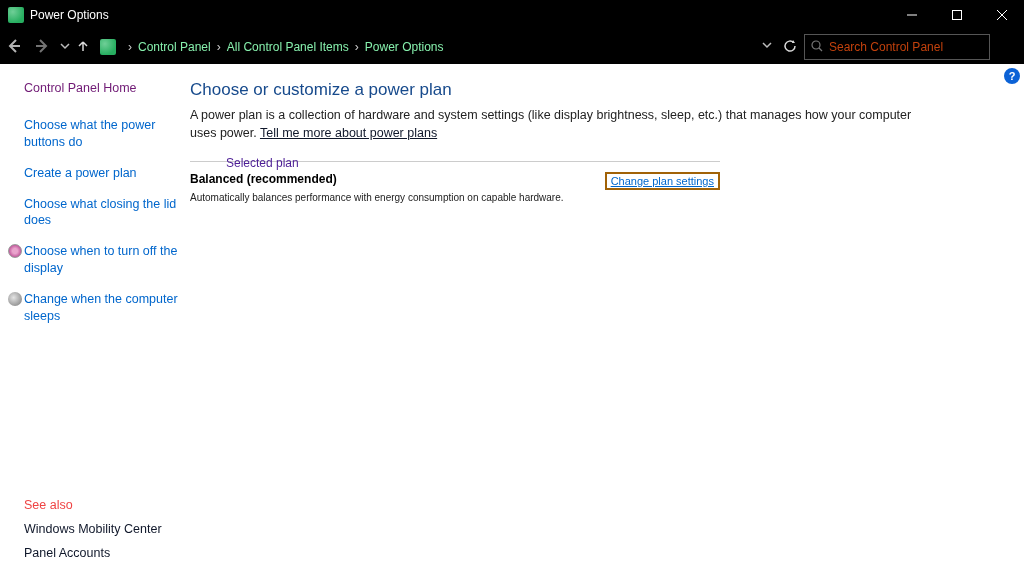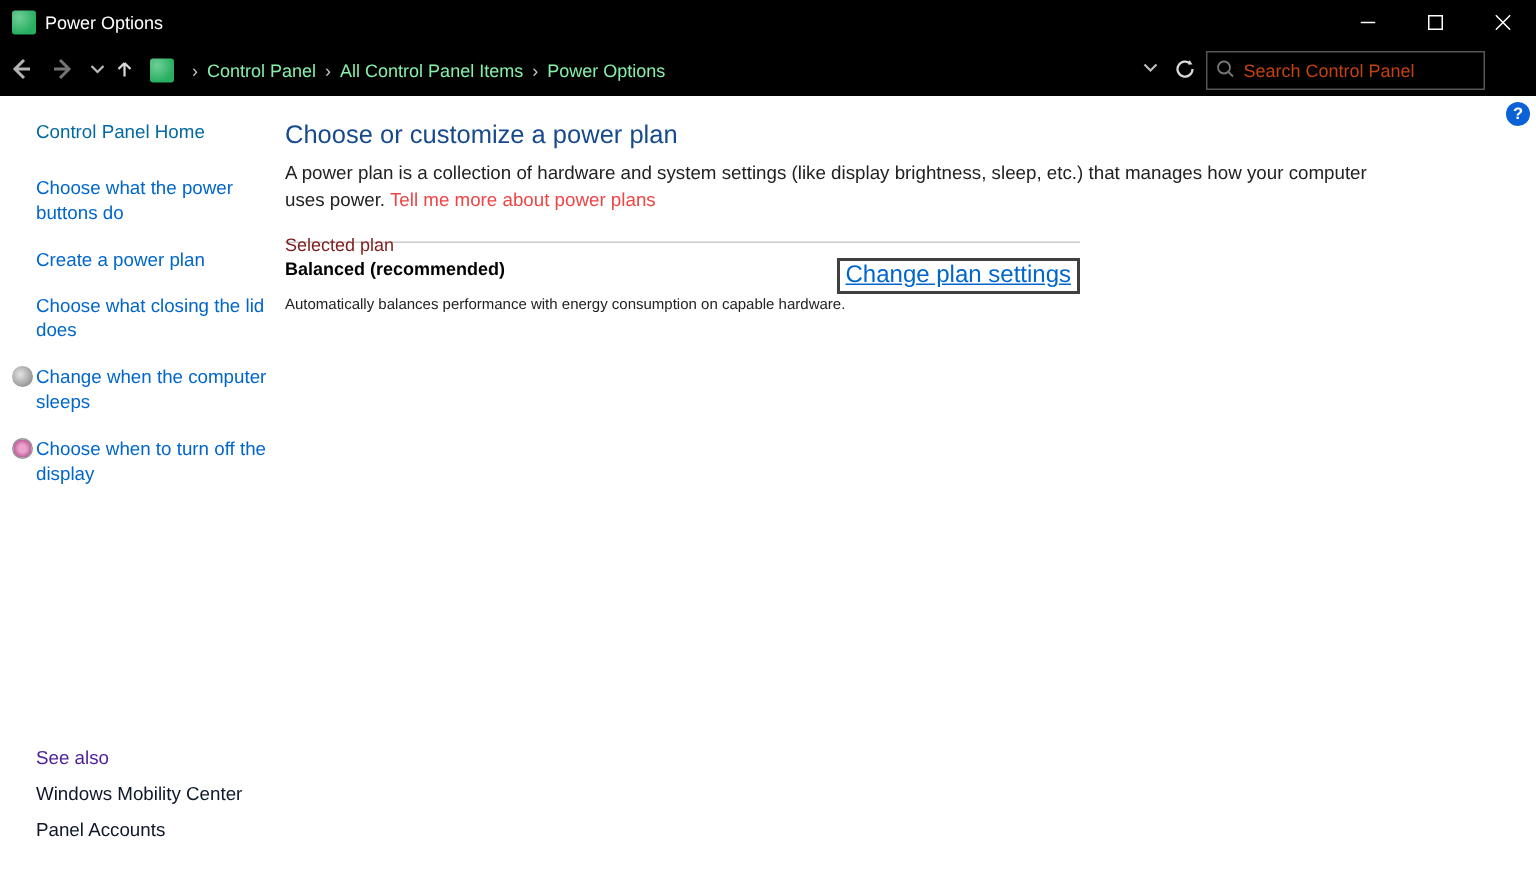--- a/index.html
+++ b/index.html
@@ -32,41 +32,41 @@
     .searchbox .sicon { margin-right:6px; opacity:.7; }
 
     
     .help-icon { position:absolute; right:4px; top:68px; width:16px; height:16px; border-radius:50%; background:#0b62d6; color:#fff;
       font-size:11px; font-weight:700; display:flex; align-items:center; justify-content:center; }
 
     
     .content { display:flex; height:calc(100% - 64px); position:relative; }
     .sidebar { width:190px; padding:16px 10px 0 24px; font-size:12.5px; }
     .sidebar a { display:block; color:#0066cc; text-decoration:none; margin-bottom:14px; line-height:1.35; cursor:pointer; }
-    .sidebar a.home { color:#0369a1; margin-bottom:20px; }
+    .sidebar a.home { color:#701a75; margin-bottom:20px; }
     .sidebar .iconed { position:relative; padding-left:0; }
     .side-ico { position:absolute; left:-16px; top:1px; width:14px; height:14px; }
     .ico-display { background:radial-gradient(circle,#e9a3cc 30%,#c35a9d 70%); border-radius:50%; border:1px solid #999; }
     .ico-sleep   { background:radial-gradient(circle at 40% 40%,#e4e4e4,#777); border-radius:50%; }
 
     .seeAlso { position:absolute; left:24px; bottom:12px; width:170px; font-size:12.5px; }
-    .seeAlso .hdr { color:#4c1d95; margin-bottom:10px; }
+    .seeAlso .hdr { color:#ef4444; margin-bottom:10px; }
     .seeAlso a { display:block; color:#0f172a; text-decoration:none; margin-bottom:10px; cursor:pointer; }
 
     .main { flex:1 1 auto; padding:16px 48px 0 0; }
     .main h1 { color:#174a8c; font-weight:400; font-size:17px; margin-bottom:6px; }
     .desc { font-size:12.5px; color:#222; line-height:1.45; max-width:730px; }
-    .desc a { color:#ef4444; cursor:pointer; }
+    .desc a { color:#0f172a; text-decoration:underline; cursor:pointer; }
     fieldset { border:none; margin-top:14px; max-width:530px; }
-    legend { font-size:12px; color:#7f1d1d; padding-right:8px; }
+    legend { font-size:12px; color:#4c1d95; padding-right:8px;margin-left:36px; }
     .planwrap { border-top:1px solid #ccc; margin-top:-9px; padding-top:10px; width:530px; margin-left:70px; }
     .plan-row { display:flex; justify-content:space-between; align-items:flex-start; }
     .plan-name { font-weight:700; font-size:12px; }
     .plan-desc { font-size:10px; color:#222; margin-top:2px; }
-    .plan-link { color:#0066cc; text-decoration:underline; font-size:16px; cursor:pointer; border:2px solid #404040; padding:1px 4px; }
+    .plan-link { color:#0066cc; text-decoration:underline; font-size:11px; cursor:pointer; border:2px solid #a16207; padding:1px 4px; }
   </style>
 </head>
 <body>
 
 <div class="titlebar">
   <span class="title-icon"></span>
   <span class="title-text">Power Options</span>
   <span class="title-spacer"></span>
   <div class="win-btns">
     <span class="win-btn">
@@ -147,26 +147,26 @@
 
 <span class="help-icon">?</span>
 
 <div class="content">
   <div class="sidebar">
     <a class="home">Control Panel Home</a>
     <a>Choose what the power buttons do</a>
     <a>Create a power plan</a>
     <a>Choose what closing the lid does</a>
     <a class="iconed">
+      <span class="side-ico ico-display"></span>
+      <span>Choose when to turn off the display</span>
+    </a>
+    <a class="iconed">
       <span class="side-ico ico-sleep"></span>
       <span>Change when the computer sleeps</span>
-    </a>
-    <a class="iconed">
-      <span class="side-ico ico-display"></span>
-      <span>Choose when to turn off the display</span>
     </a>
   </div>
 
   <div class="main">
     <h1>Choose or customize a power plan</h1>
     <p class="desc">
       <span>A power plan is a collection of hardware and system settings (like display brightness, sleep, etc.) that manages how your computer uses power. </span><a>Tell me more about power plans</a>
     </p>
 
     <fieldset>

